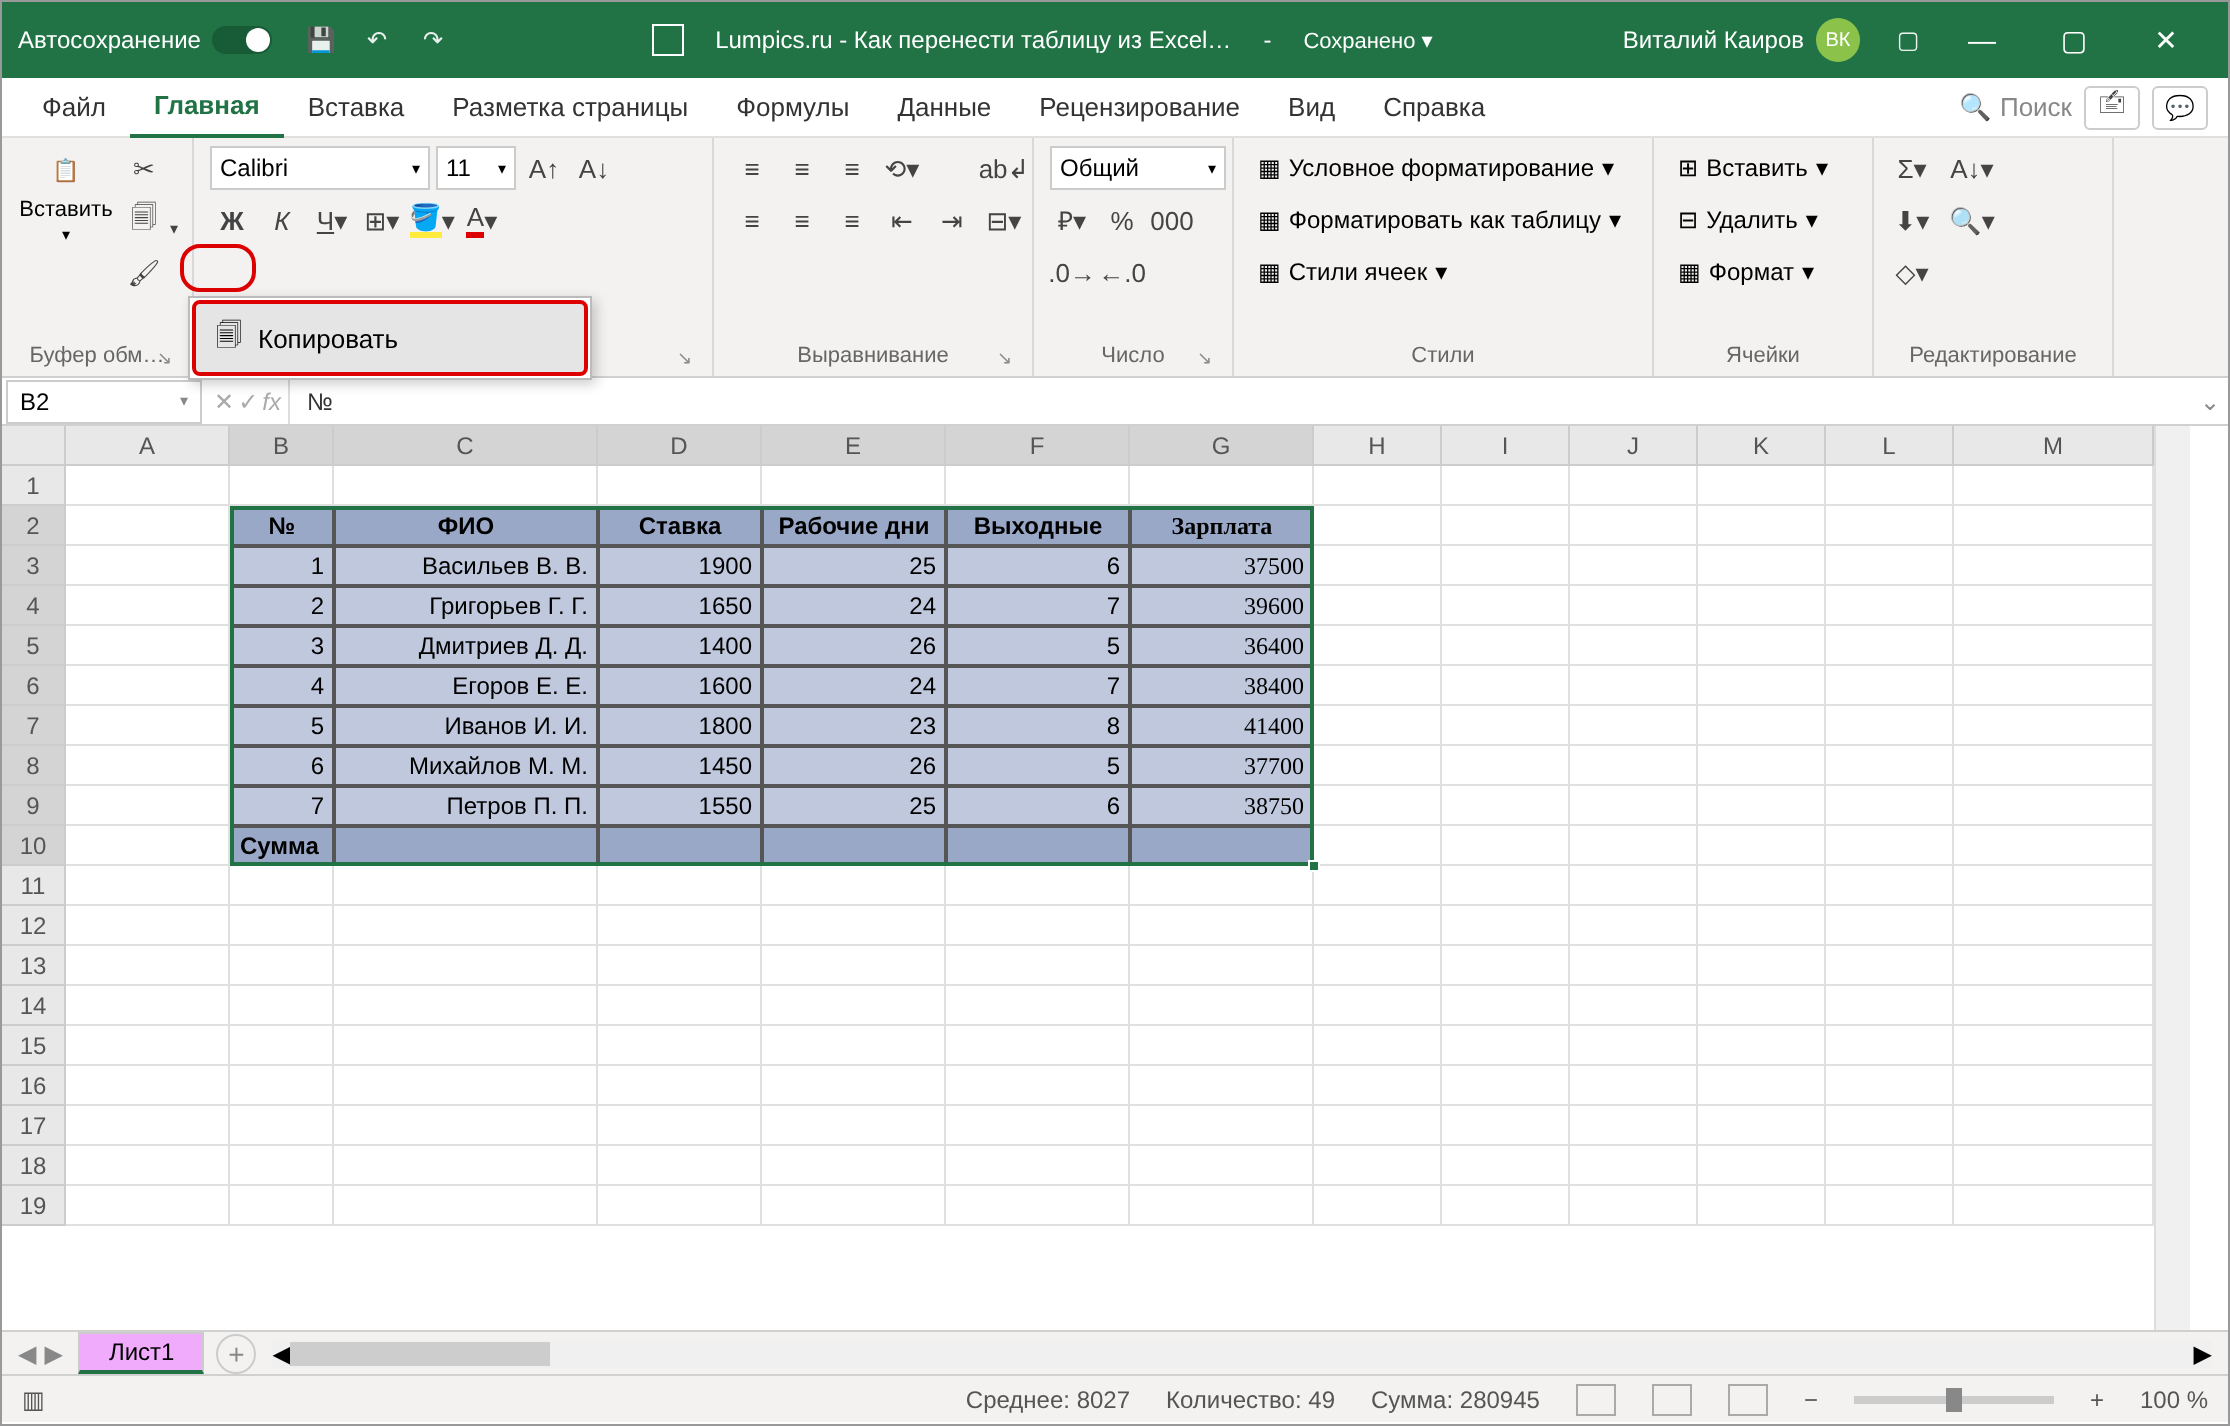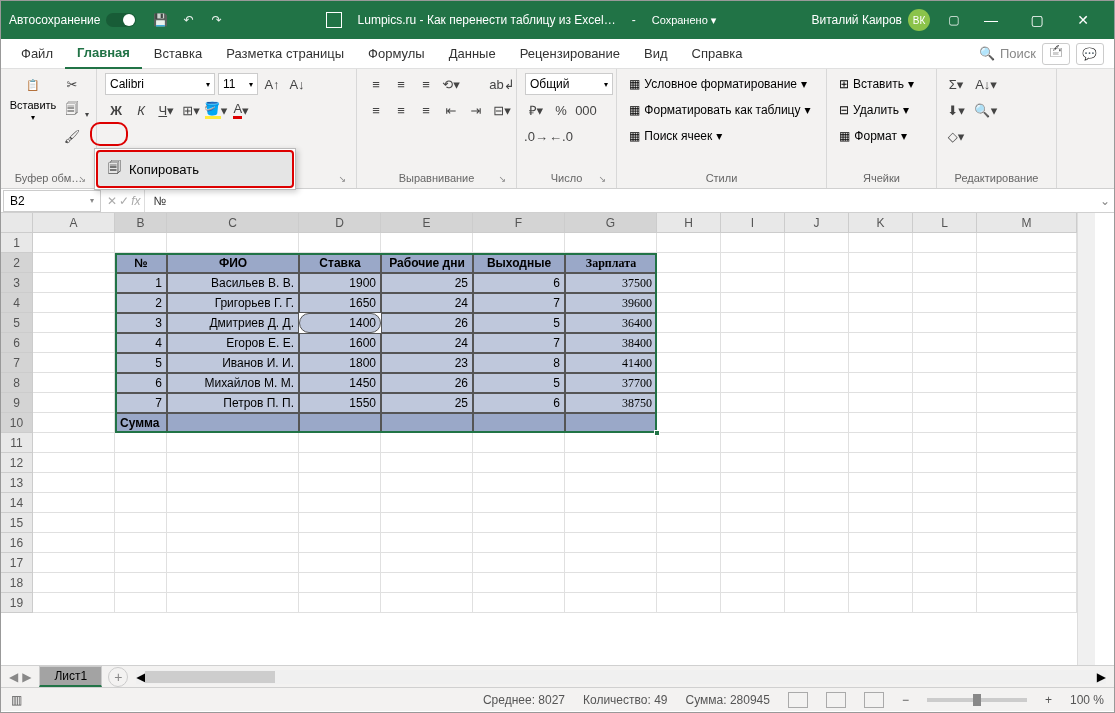--- a/index.html
+++ b/index.html
@@ -70,21 +70,21 @@
 .cell.td.num { justify-content: flex-end; }
 .cell.td.txt { justify-content: flex-end; }
 .cell.sum { background: #9aa8c8; font-weight: bold; border: 1px solid #555; }
 .selection { position: absolute; border: 2px solid #217346; pointer-events: none; }
 .sel-handle { position: absolute; width: 6px; height: 6px; background: #217346; border: 1px solid #fff; }
 .vscroll { width: 18px; background: #f0f0f0; border-left: 1px solid #ddd; }
 
 
 .sheet-tabs { height: 22px; background: #f3f2f1; display: flex; align-items: center; border-top: 1px solid #d0d0d0; font-size: 12px; }
 .sheet-nav { display: flex; gap: 4px; padding: 0 8px; color: #888; }
-.sheet-tab { padding: 2px 14px; background: #a3a3a3; border: 1px solid #ccc; border-bottom: 2px solid #217346; text-align: center; }
+.sheet-tab { padding: 2px 14px; background: #f0abfc; border: 1px solid #ccc; border-bottom: 2px solid #217346; text-align: center; }
 .sheet-add { width: 20px; height: 20px; display: flex; align-items: center; justify-content: center; color: #888; border: 1px solid #ccc; border-radius: 50%; margin-left: 6px; font-size: 14px; }
 .hscroll { flex: 1; margin: 0 8px; height: 14px; background: #f0f0f0; display: flex; align-items: center; }
 .hscroll-thumb { width: 130px; height: 12px; background: #cdcdcd; }
 
 
 .status-bar { height: 24px; background: #f3f2f1; border-top: 1px solid #d0d0d0; display: flex; align-items: center; font-size: 12px; color: #555; padding: 0 10px; gap: 18px; }
 .status-bar .spacer { flex: 1; }
 .zoom-slider { width: 100px; height: 4px; background: #ccc; position: relative; }
 .zoom-slider::after { content: ''; position: absolute; width: 8px; height: 12px; background: #888; top: -4px; left: 46px; }
 .view-btn { width: 20px; height: 16px; border: 1px solid #aaa; }
@@ -236,21 +236,21 @@
       </div>
     </div>
     <div class="rgroup-label"><span>Число</span><span class="dlg">↘</span></div>
   </div>
 
   <div class="rgroup" style="width:210px;">
     <div class="rgroup-content">
       <div class="small-stack">
         <div class="style-item">▦ <span>Условное форматирование</span> ▾</div>
         <div class="style-item">▦ <span>Форматировать как таблицу</span> ▾</div>
-        <div class="style-item">▦ <span>Поиск ячеек</span> ▾</div>
+        <div class="style-item">▦ <span>Стили ячеек</span> ▾</div>
       </div>
     </div>
     <div class="rgroup-label">Стили</div>
   </div>
 
   <div class="rgroup" style="width:110px;">
     <div class="rgroup-content">
       <div class="small-stack">
         <div class="style-item">⊞ <span>Вставить</span> ▾</div>
         <div class="style-item">⊟ <span>Удалить</span> ▾</div>
@@ -405,21 +405,21 @@
             <div class="cell cw-I" style="width: 64px;"></div>
             <div class="cell cw-J" style="width: 64px;"></div>
             <div class="cell cw-K" style="width: 64px;"></div>
             <div class="cell cw-L" style="width: 64px;"></div>
             <div class="cell cw-M" style="width: 100px;"></div>
           </div>
           <div class="cell-row">
             <div class="cell cw-A" style="width: 82px;"></div>
             <div class="cell cw-B td num" style="width: 52px;">3</div>
             <div class="cell cw-C td txt" style="width: 132px;">Дмитриев Д. Д.</div>
-            <div class="cell cw-D td num" style="width: 82px; border-radius: 10px;">1400</div>
+            <div class="cell cw-D td num" style="width: 82px;">1400</div>
             <div class="cell cw-E td num" style="width: 92px;">26</div>
             <div class="cell cw-F td num" style="width: 92px;">5</div>
             <div class="cell cw-G td num" style="width: 92px;">36400</div>
             <div class="cell cw-H" style="width: 64px;"></div>
             <div class="cell cw-I" style="width: 64px;"></div>
             <div class="cell cw-J" style="width: 64px;"></div>
             <div class="cell cw-K" style="width: 64px;"></div>
             <div class="cell cw-L" style="width: 64px;"></div>
             <div class="cell cw-M" style="width: 100px;"></div>
           </div>

